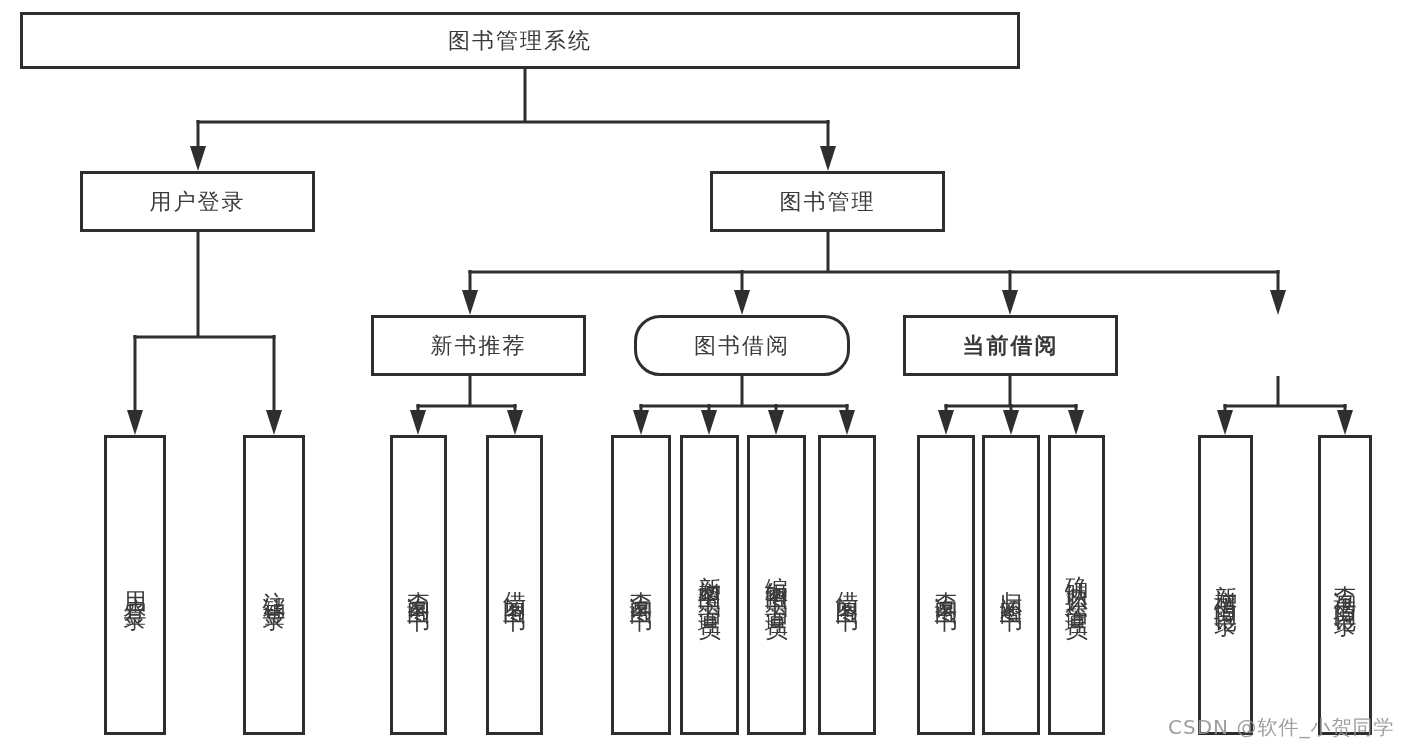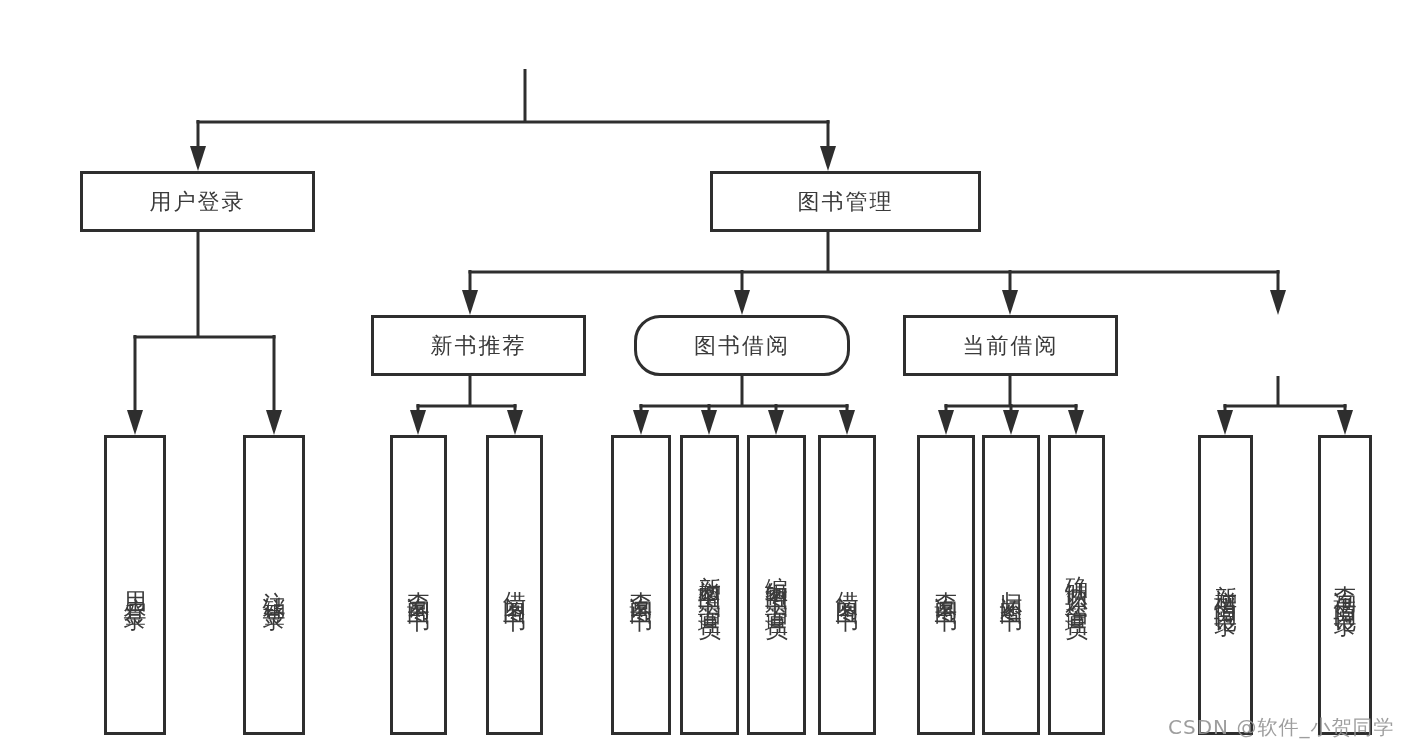--- a/index.html
+++ b/index.html
@@ -98,27 +98,28 @@
 
       <line x1="1278" y1="376" x2="1278" y2="406"></line>
       <line x1="1223.5" y1="406" x2="1346.5" y2="406"></line>
       <line x1="1225" y1="404" x2="1225" y2="414"></line>
       <polygon points="1217,410 1233,410 1225,435" stroke="none"></polygon>
       <line x1="1345" y1="404" x2="1345" y2="414"></line>
       <polygon points="1337,410 1353,410 1345,435" stroke="none"></polygon>
     </g>
   </svg>
 
+  <div class="node h" style="left:20px;top:12px;width:1000px;height:57px;">图书管理系统</div>
 
   <div class="node h" style="left:80px;top:171px;width:235px;height:61px;">用户登录</div>
-  <div class="node h" style="left:710px;top:171px;width:271px;height:61px;font-family:Liberation Mono, monospace;">图书管理</div>
+  <div class="node h" style="left:710px;top:171px;width:235px;height:61px;font-family:Liberation Mono, monospace;">图书管理</div>
 
   <div class="node h" style="left:371px;top:315px;width:215px;height:61px;">新书推荐</div>
   <div class="node h" style="left:634px;top:315px;width:216px;height:61px;border-radius:26px;">图书借阅</div>
-  <div class="node h" style="left:903px;top:315px;width:215px;height:61px;">当前借阅</div>
+  <div class="node h" style="left:903px;top:315px;width:215px;height:61px;font-weight:bold;">当前借阅</div>
 
   <div class="node v" style="left:104px;top:435px;width:62px;height:300px;">用户登录</div>
   <div class="node v" style="left:243px;top:435px;width:62px;height:300px;">注销登录</div>
 
   <div class="node v" style="left:390px;top:435px;width:57px;height:300px;">查询图书</div>
   <div class="node v" style="left:486px;top:435px;width:57px;height:300px;">借阅图书</div>
 
   <div class="node v" style="left:611px;top:435px;width:60px;height:300px;">查询图书</div>
   <div class="node v" style="left:680px;top:435px;width:59px;height:300px;">新增图书（管理员）</div>
   <div class="node v" style="left:747px;top:435px;width:59px;height:300px;">编辑图书（管理员）</div>

